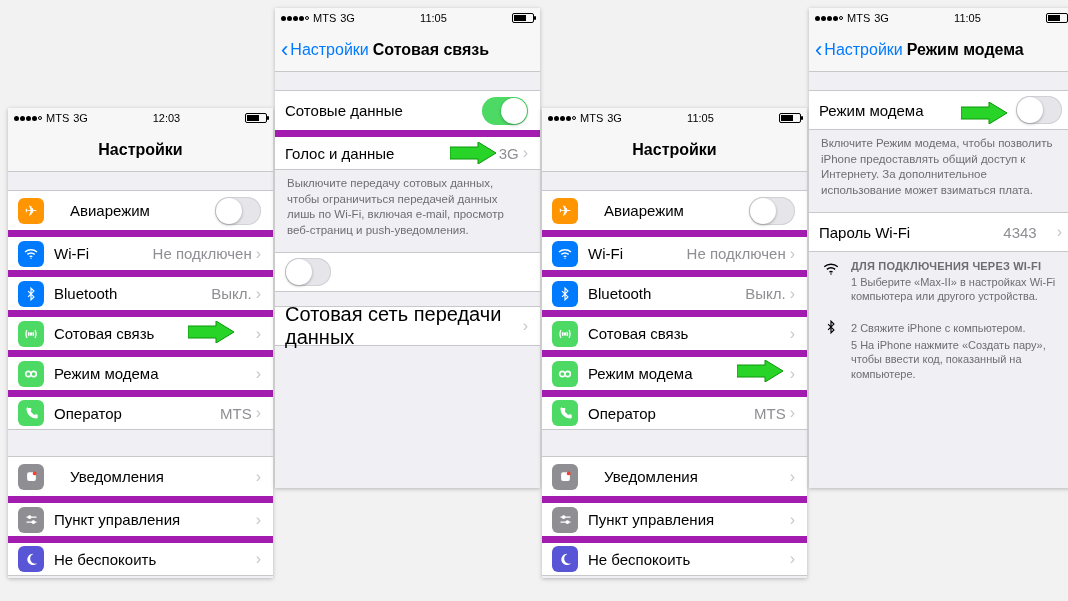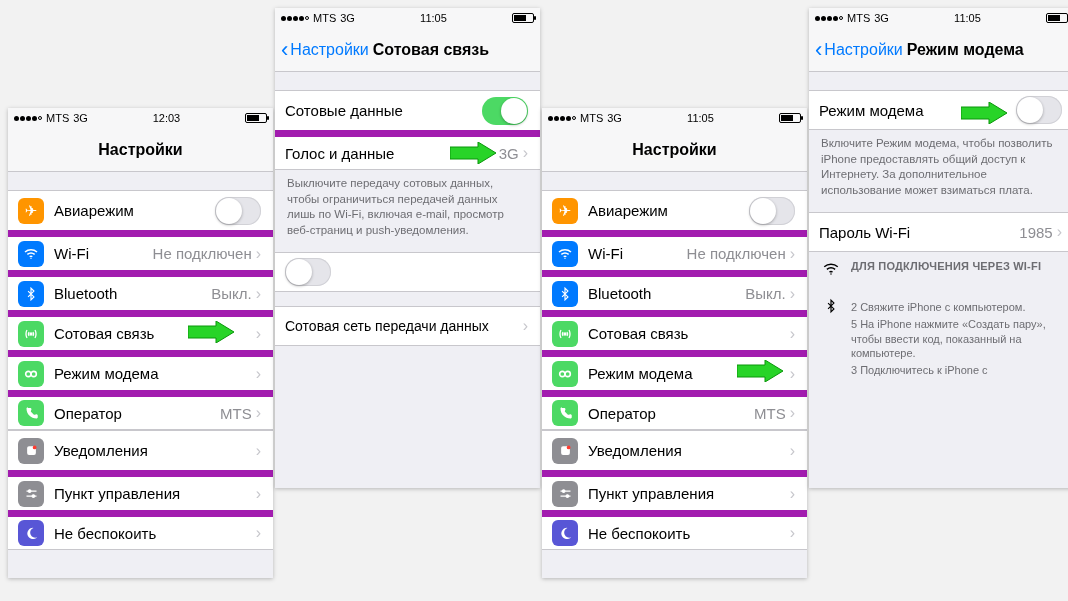--- a/index.html
+++ b/index.html
@@ -53,34 +53,34 @@
     position:relative;
     padding:0 6px;
     font-size:16px;
   }
   .navbar .title { position:absolute; left:0; right:0; text-align:center; font-weight:600; color:#000;}
   .navbar .back { color:#007aff; display:flex; align-items:center; font-size:16px; z-index:2;}
   .navbar .back .chev{font-size:22px; margin-right:2px; line-height:1;}
   .navbar.align-left .title{ position:static; margin-left:2px; text-align:left;}
   .navbar.align-left{ gap:2px;}
   
-  .group { }
+  .group { margin-top:26px;}
   .group.first{margin-top:18px;}
   .row {
     height:40px;
     background:#fff;
     border-top:7px solid #a21caf;
     display:flex;
     align-items:center;
     padding:0 12px 0 10px;
     font-size:15px;
     color:#000;
     position:relative;
   }
-  .row:first-child{border-top:1px solid #c8c7cc;}
+  .row:first-child{border-top:1px solid #c8c7cc;gap:16px;}
   .group .row:last-child{border-bottom:1px solid #c8c7cc;}
   .row .label{flex:1;}
   .row .detail{color:#8e8e93; font-size:15px; margin-right:4px;}
   .row .chev{
     color:#c7c7cc;
     font-size:16px;
   }
   .appicon{
     width:26px;height:26px;border-radius:6px;margin-right:10px;
     display:flex;align-items:center;justify-content:center;color:#fff;font-size:15px;
@@ -301,21 +301,21 @@
   <div class="group" style="margin-top:14px">
     <div class="row">
       <div class="toggle">
           <div class="knob"></div>
         </div>
     </div>
   </div>
 
   <div class="group" style="margin-top:14px">
     <div class="row">
-      <span class="label" style="font-size:14px">Сотовая сеть передачи данных</span>
+      <span class="label" style="font-size:20px">Сотовая сеть передачи данных</span>
       <span class="chev">›</span>
     </div>
   </div>
 
   <div class="arrow" style="left:175px;top:134px;">
     <svg viewBox="0 0 46 22">
         <polygon points="0,5 28,5 28,0 46,11 28,22 28,17 0,17" fill="#28d428" stroke="#0a960a" stroke-width="1"></polygon>
       </svg>
   </div>
 </div>
@@ -485,49 +485,49 @@
       <div class="toggle">
           <div class="knob"></div>
         </div>
     </div>
   </div>
   <div class="footer">Включите Режим модема, чтобы позволить iPhone предоставлять общий доступ к Интернету. За дополнительное использование может взиматься плата.</div>
 
   <div class="group" style="margin-top:14px">
     <div class="row">
       <span class="label">Пароль Wi-Fi</span>
-      <span class="detail">1985</span>
+      <span class="detail">4343</span>
       <span class="chev">›</span>
     </div>
   </div>
 
   <div class="help-row">
     <div class="hicon">
       <svg viewBox="0 0 24 24" width="18" height="18" fill="none" stroke="#000" stroke-width="2">
           <path d="M3 9a14 14 0 0 1 18 0"></path>
           <path d="M6.5 12.5a9 9 0 0 1 11 0"></path>
           <path d="M10 16a4 4 0 0 1 4 0"></path>
           <circle cx="12" cy="18.5" r="1" fill="#000" stroke="none"></circle>
         </svg>
     </div>
     <div class="htxt">
       <strong>ДЛЯ ПОДКЛЮЧЕНИЯ ЧЕРЕЗ WI-FI</strong>
+      <div>1 Выберите «Max-II» в настройках Wi-Fi компьютера или другого устройства.</div>
     </div>
   </div>
 
   <div class="help-row" style="margin-top:6px">
     <div class="hicon">
       <svg viewBox="0 0 24 24" width="14" height="18" stroke="#000" stroke-width="2" fill="none">
           <path d="M7 7l10 10-5 5V2l5 5L7 17"></path>
         </svg>
     </div>
     <div class="htxt">
       <div>2 Свяжите iPhone с компьютером.</div>
       <div>5 На iPhone нажмите «Создать пару», чтобы ввести код, показанный на компьютере.</div>
-      <div>3 Подключитесь к iPhone с</div>
     </div>
   </div>
 
   <div class="arrow" style="left:152px;top:94px;">
     <svg viewBox="0 0 46 22">
         <polygon points="0,5 28,5 28,0 46,11 28,22 28,17 0,17" fill="#28d428" stroke="#0a960a" stroke-width="1"></polygon>
       </svg>
   </div>
 </div>
 

